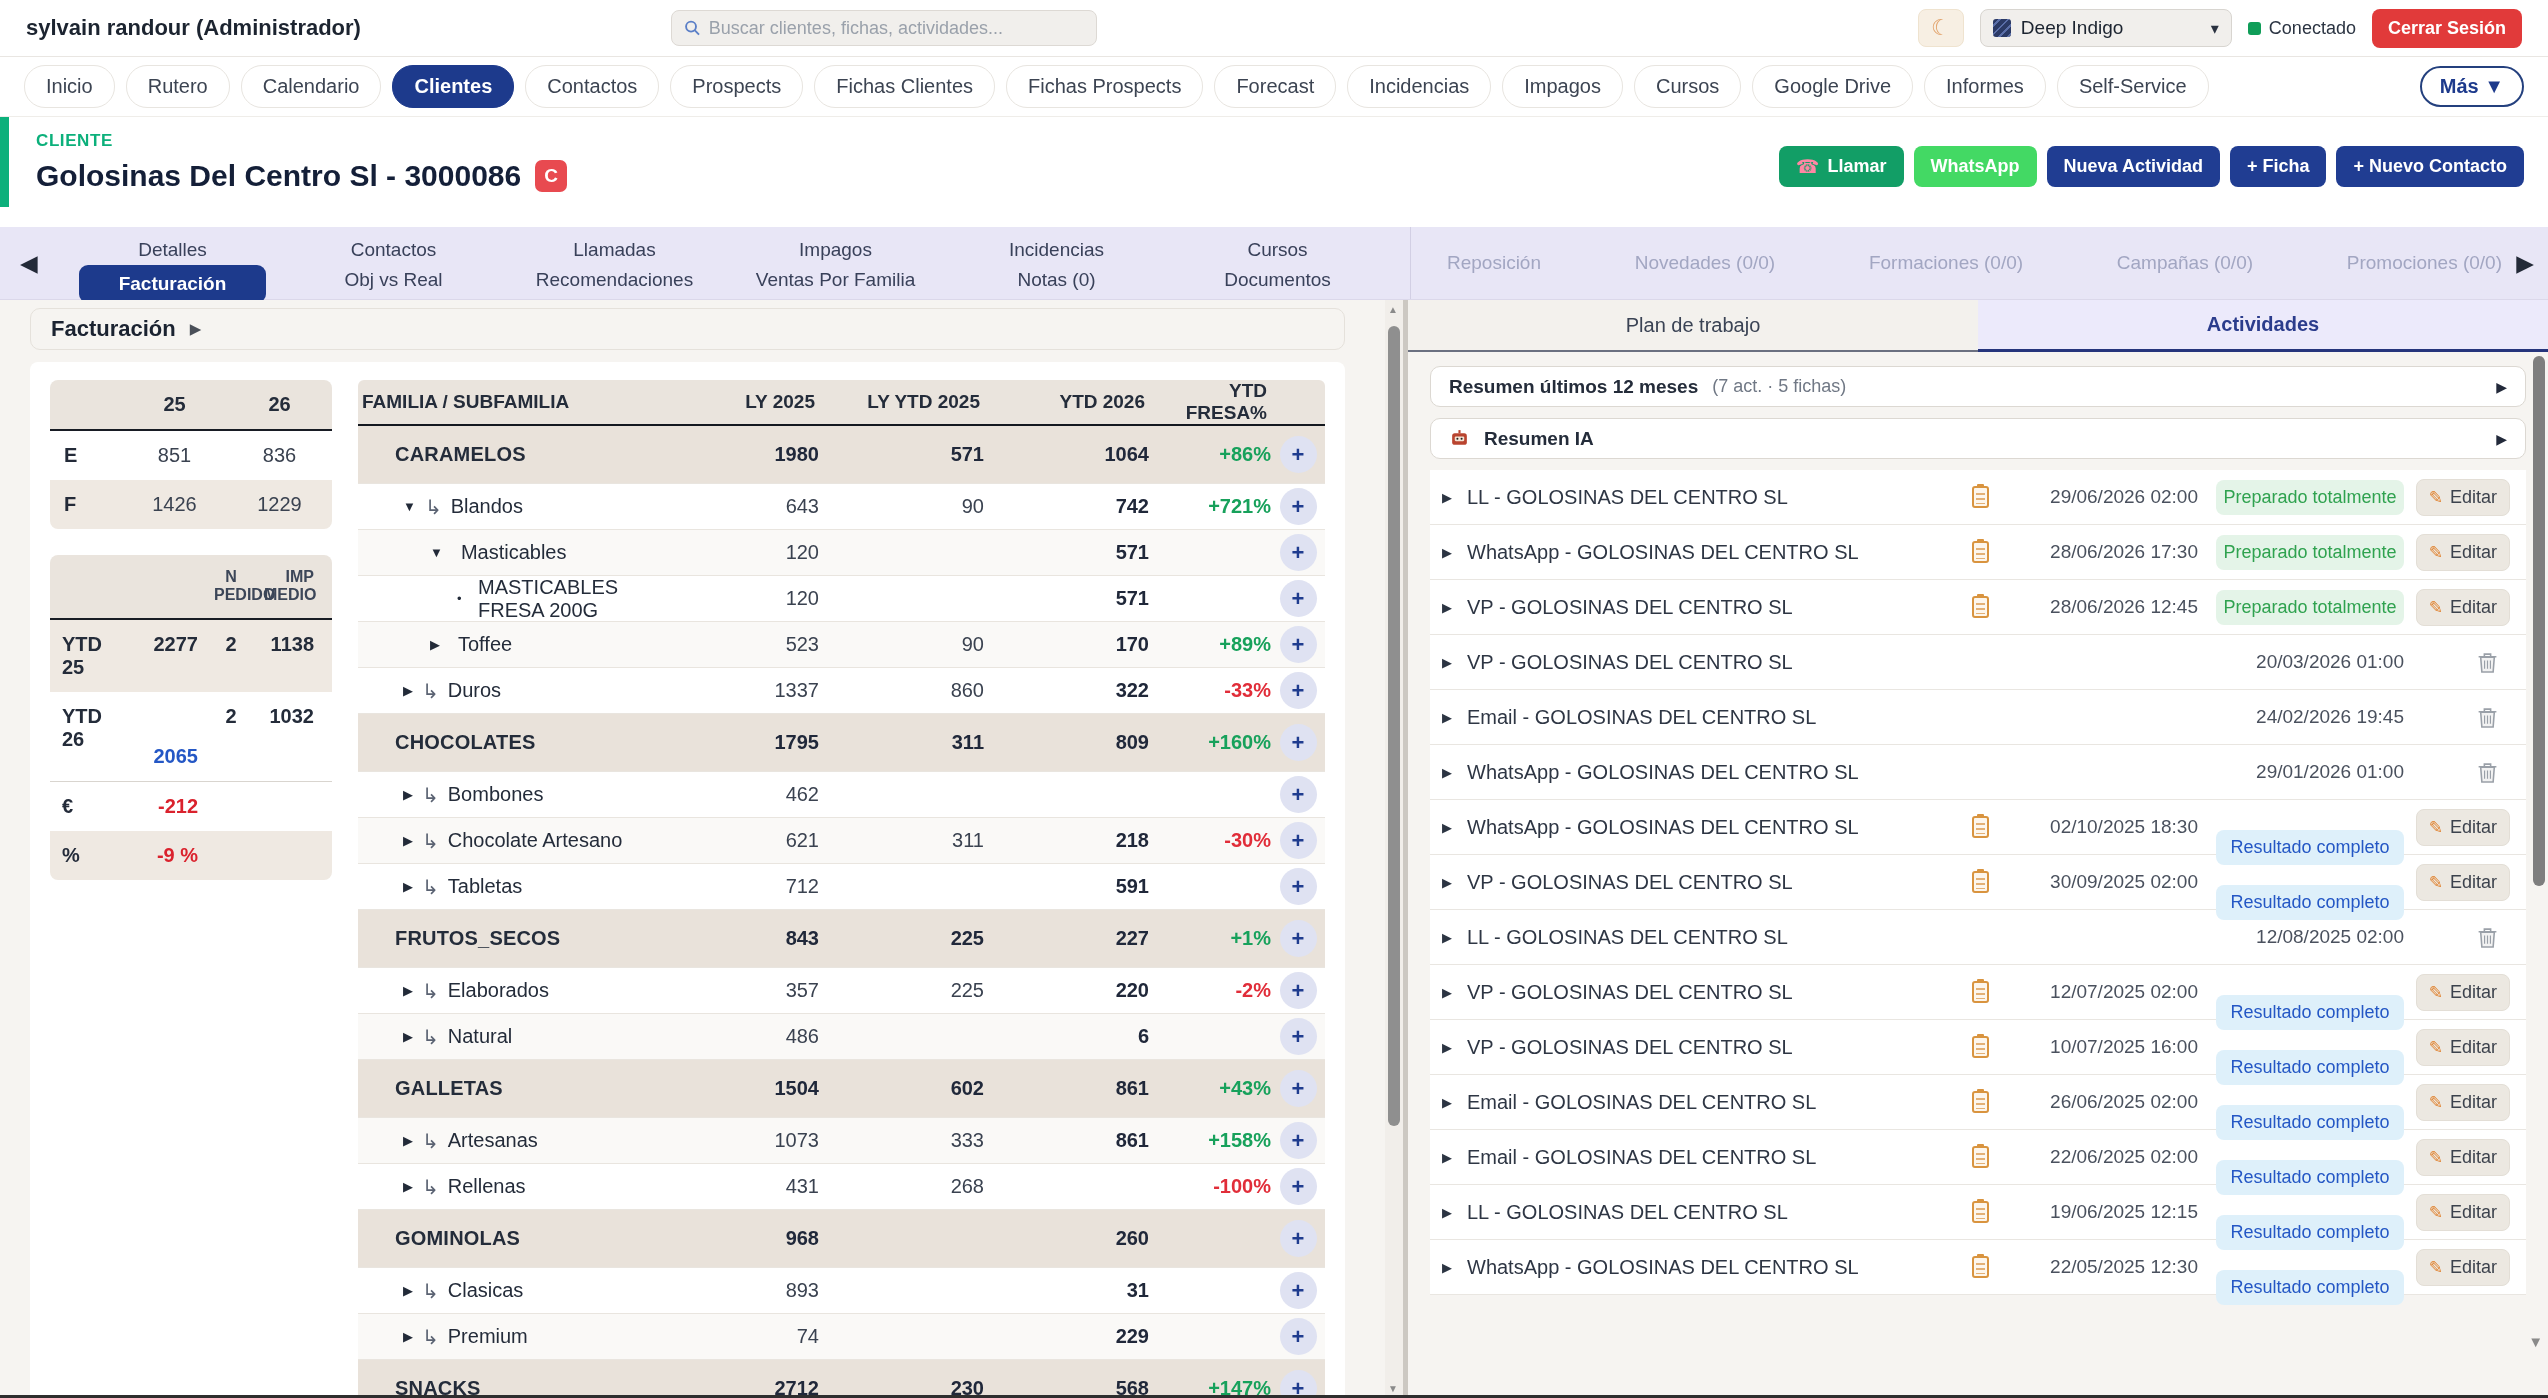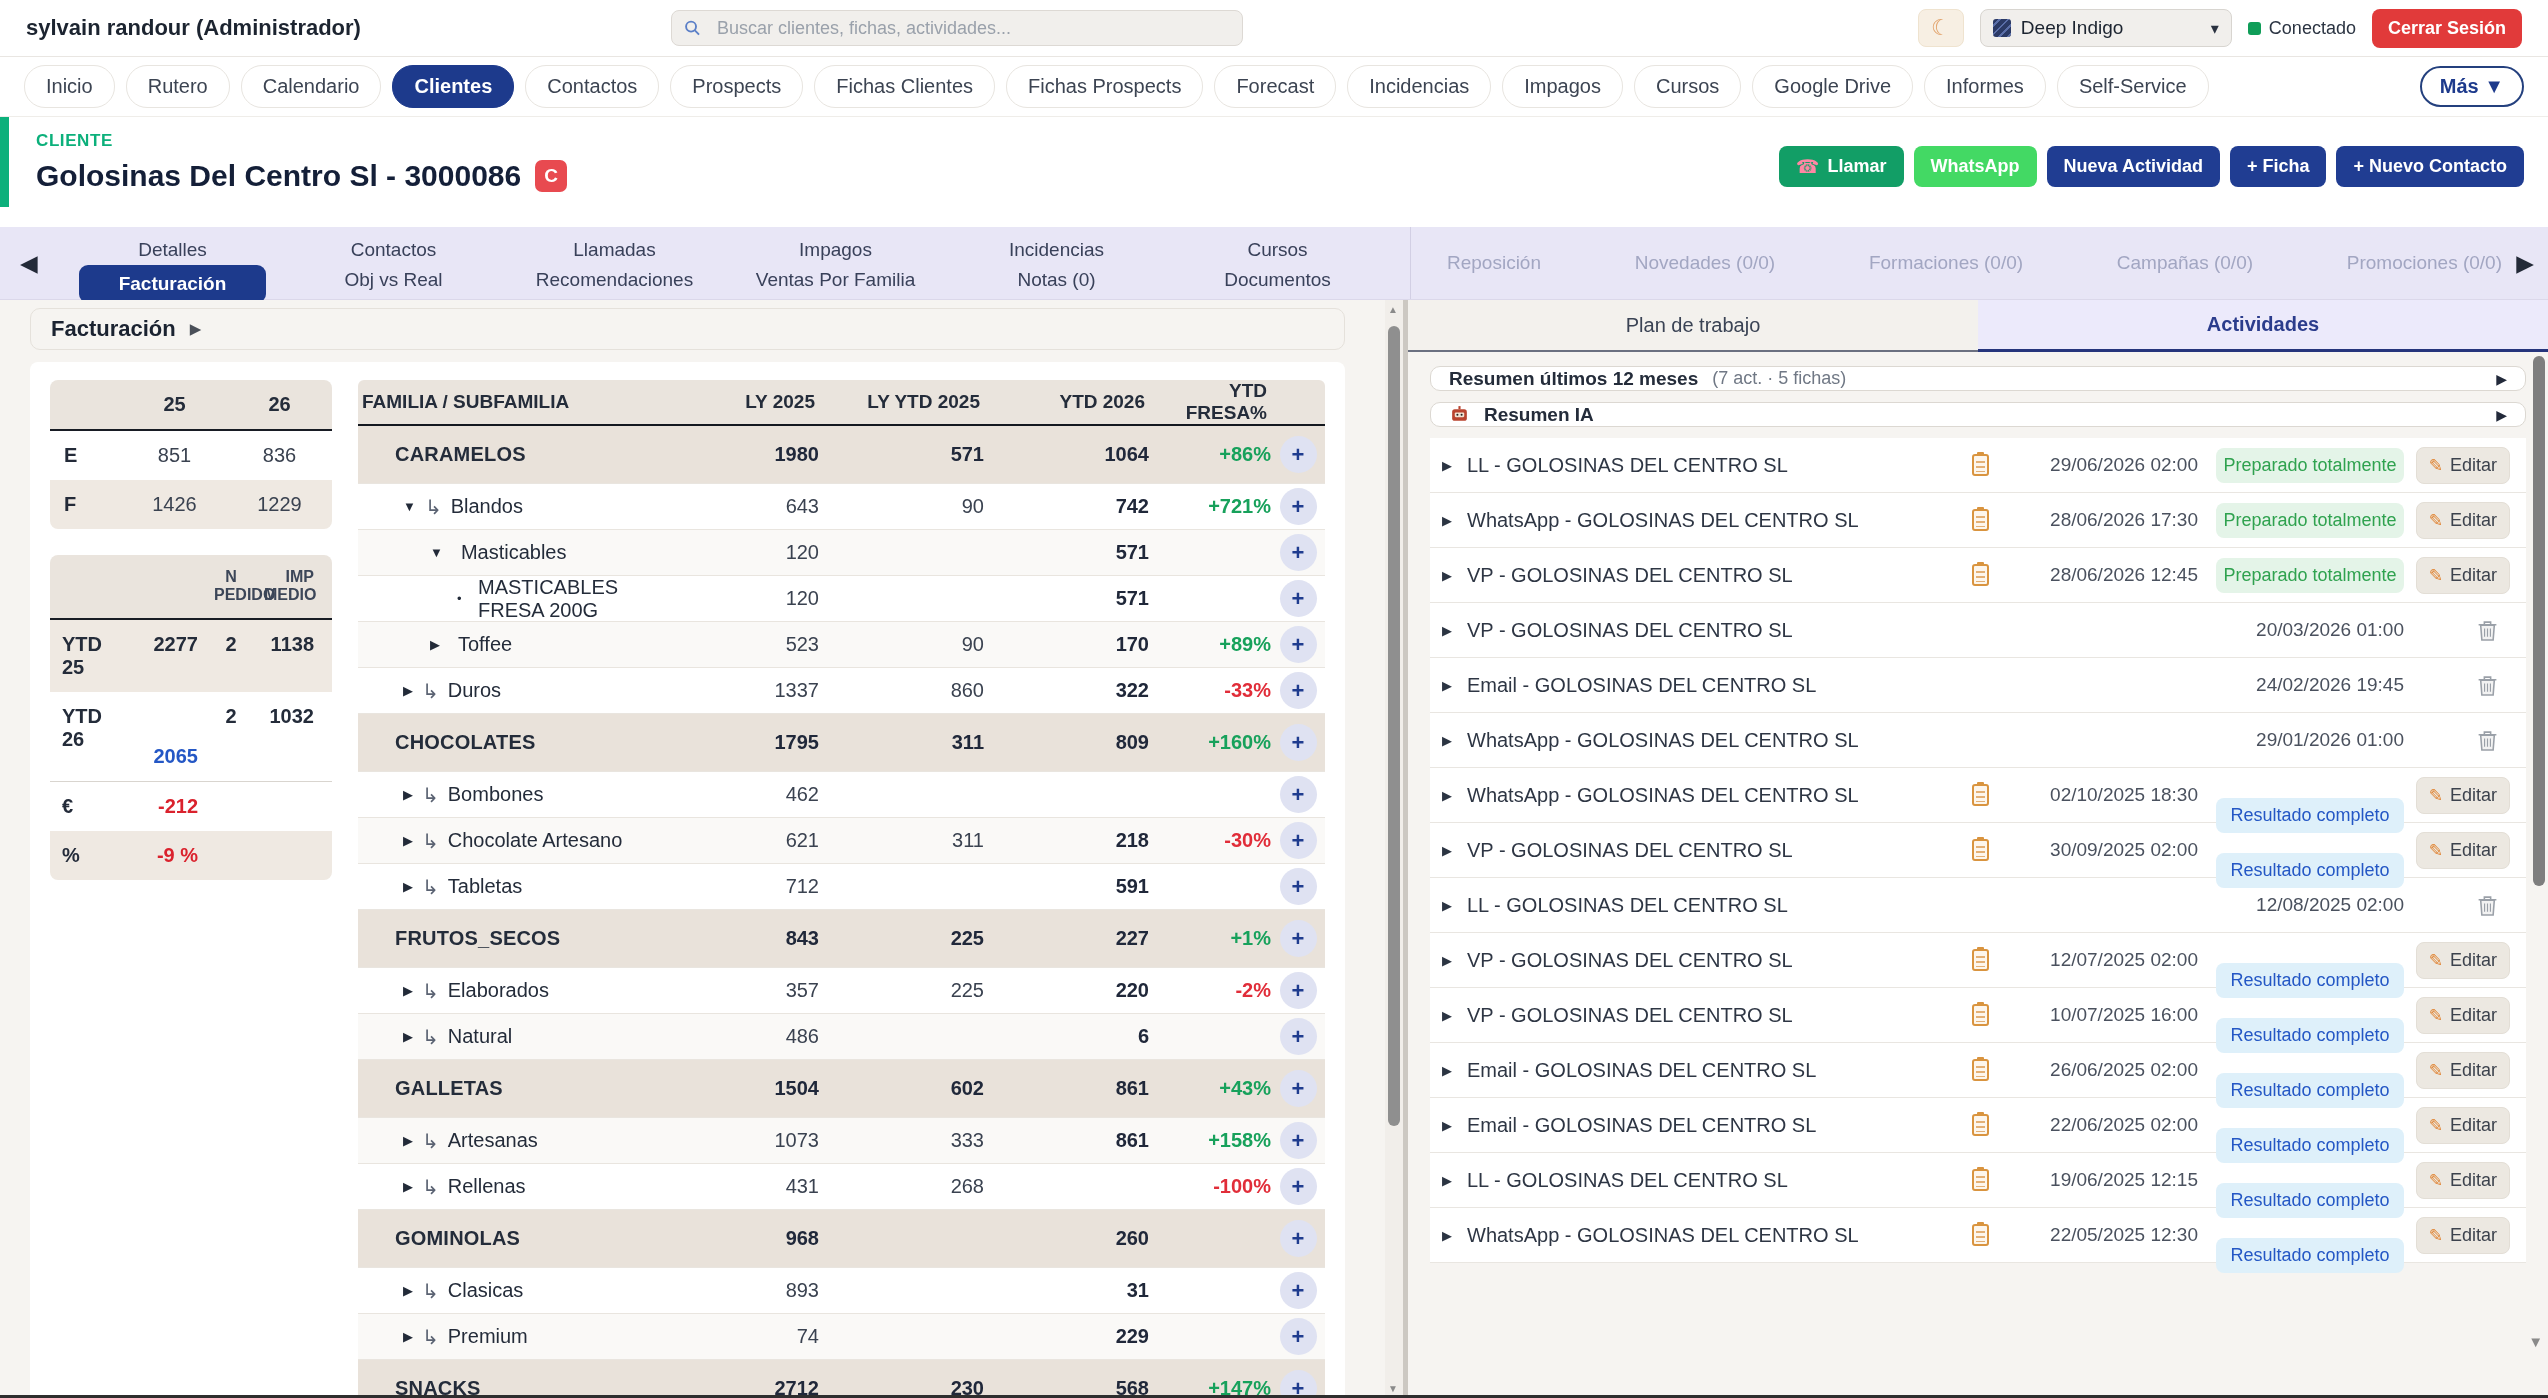--- a/index.html
+++ b/index.html
@@ -3,22 +3,22 @@
 <meta charset="utf-8">
 <style>
   * { margin:0; padding:0; box-sizing:border-box; }
   html,body { width:2548px; height:1398px; overflow:hidden;
     font-family:"Liberation Sans","DejaVu Sans",sans-serif; background:#f6f4f1; color:#232a38; }
 
   
   .topbar { height:57px; background:#ffffff; border-bottom:1px solid #e9e6e2;
     display:flex; align-items:center; padding:0 26px; }
   .username { font-size:22px; font-weight:bold; color:#1c2430; }
-  .searchbox { margin-left:310px; width:572px; height:36px; background:#f1efec; border:1px solid #ddd9d4;
-    border-radius:8px; display:flex; align-items:center; padding:0 12px; gap:16px; }
+  .searchbox { margin-left:310px; width:426px; height:36px; background:#f1efec; border:1px solid #ddd9d4;
+    border-radius:8px; display:flex; align-items:center; padding:0 12px; gap:8px; }
   .searchbox input { border:none; background:transparent; outline:none; font-size:18px; color:#57606d;
     width:100%; font-family:inherit; }
   .searchbox input::placeholder { color:#9aa1ab; }
   .tright { margin-left:auto; display:flex; align-items:center; gap:16px; }
   .moonbtn { width:46px; height:38px; background:#f7efe3; border:1px solid #efe3cf; border-radius:8px;
     font-size:22px; color:#e2a36b; display:flex; align-items:center; justify-content:center; cursor:pointer; }
   .themesel { width:252px; height:38px; background:#f1efec; border:1px solid #d8d5d0; border-radius:8px;
     display:flex; align-items:center; gap:10px; padding:0 12px; cursor:pointer; }
   .swatch { width:18px; height:18px; border-radius:3px;
     background:repeating-linear-gradient(135deg,#2b3a66 0 4px,#5a6ea8 4px 6px); }
@@ -132,21 +132,21 @@
   .lthumb { position:absolute; left:3px; top:26px; width:12px; height:800px; background:#8f8f8f; border-radius:7px; }
   .vdivider { width:5px; background:#ccc8c2; flex:none; }
 
   
   .rightpanel { flex:1; background:#f6f4f1; position:relative; overflow:hidden; }
   .rtabs { display:flex; height:52px; }
   .rtab { flex:1; display:flex; align-items:center; justify-content:center; font-size:20px; color:#3a4354;
     background:#f3f1ed; border-bottom:2px solid #6b7080; cursor:pointer; }
   .rtab.active { background:#eceafb; color:#2b3c8c; font-weight:bold; border-bottom:3px solid #26357c; }
   .rcontent { padding:14px 22px 0 22px; }
-  .rpill { height:25px; background:#fff; border:1px solid #dcd8d2; border-radius:10px; display:flex;
+  .rpill { height:41px; background:#fff; border:1px solid #dcd8d2; border-radius:10px; display:flex;
     align-items:center; padding:0 18px; gap:14px; margin-bottom:11px; cursor:pointer; }
   .rpill .bt { font-size:19px; font-weight:bold; color:#242c3a; }
   .rpill .meta { font-size:18px; color:#707885; }
   .rpill .parr { margin-left:auto; font-size:14px; color:#22293a; }
   .ahead { height:52px; background:#f0eeea; display:flex; align-items:center; padding:0 16px; margin-top:14px; }
   .ahead .t { font-size:22px; font-weight:bold; color:#1d2432; }
   .expandbtn { margin-left:auto; background:#ebe7e1; border:1px solid #e2ddd5; border-radius:8px; padding:8px 14px;
     font-size:18px; color:#2a3140; cursor:pointer; font-family:inherit; }
   .alist { background:#fff; }
   .arow { display:flex; align-items:center; height:55px; border-bottom:1px solid #e9e6e1; background:#fff; }

